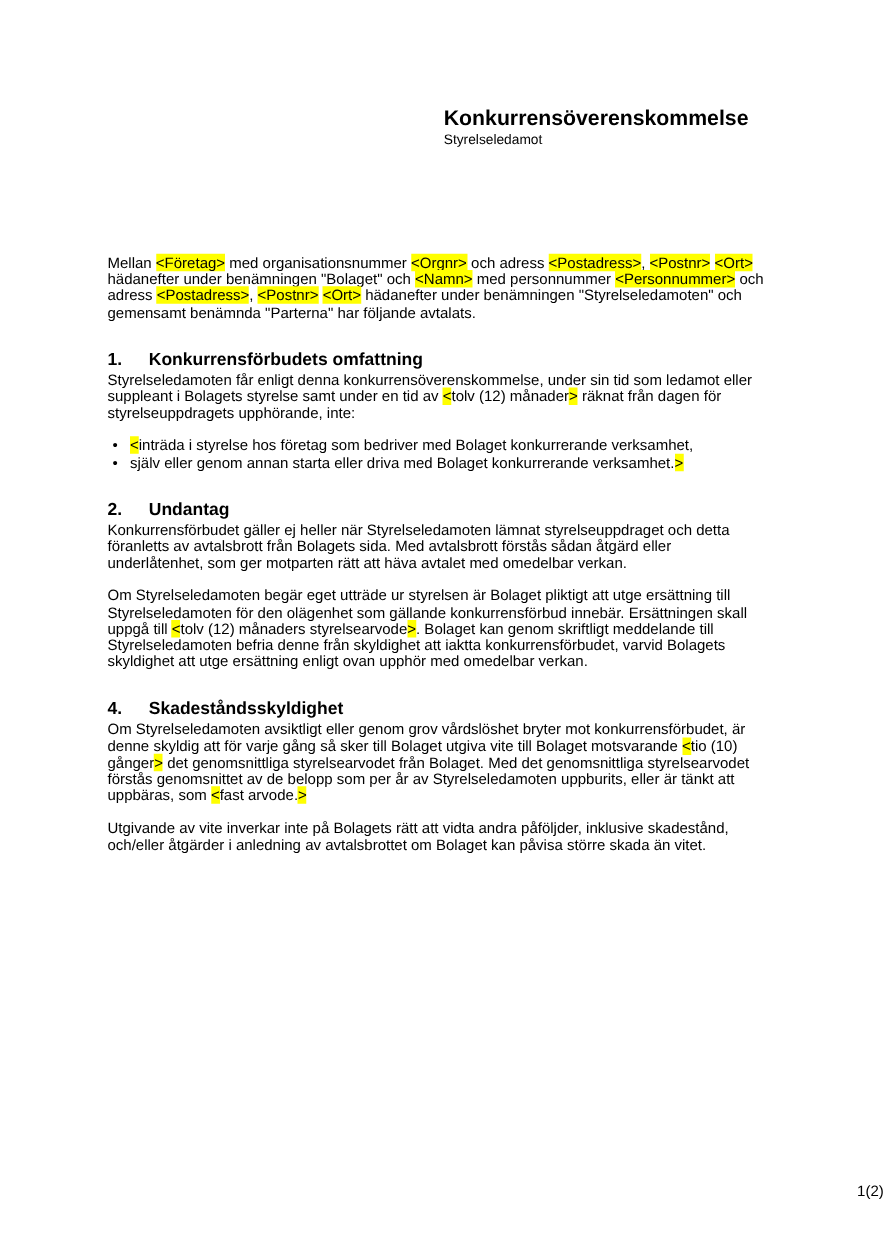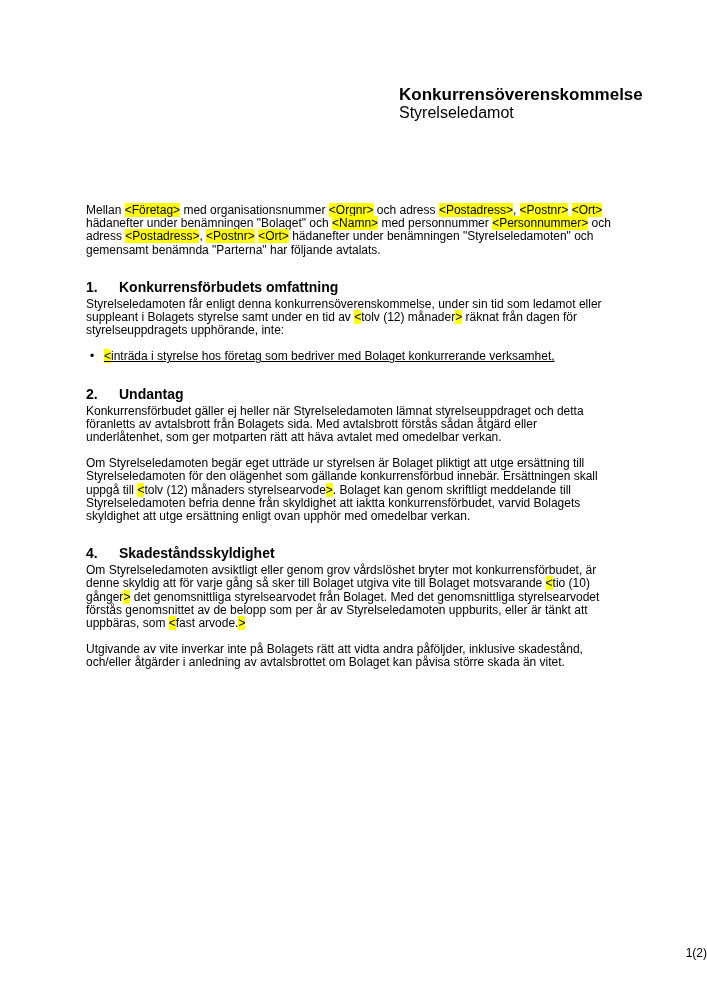--- a/index.html
+++ b/index.html
@@ -9,30 +9,29 @@
     background: #ffffff;
     position: relative;
     font-family: "Liberation Sans", sans-serif;
     color: #000000;
     overflow: hidden;
   }
   .doc-header {
     position: absolute;
     left: 355px;
     top: 84px;
-    margin-left: 44px;
   }
   .doc-title {
     font-size: 17px;
     font-weight: bold;
     line-height: 21px;
     white-space: nowrap;
   }
   .doc-subtitle {
-    font-size: 16px;
+    font-size: 11px;
     line-height: 15px;
   }
   .doc-content {
     position: absolute;
     left: 86px;
     top: 204px;
     width: 540px;
     font-size: 12px;
     line-height: 13.2px;
   }
@@ -46,21 +45,20 @@
     margin: 22px 0 2px 0;
   }
   .sec-num {
     display: inline-block;
     width: 33px;
   }
   ul.bullet-list {
     list-style: none;
     margin: 0 0 13px 0;
     padding: 0;
-    text-decoration: underline;
   }
   ul.bullet-list li {
     position: relative;
     padding-left: 18px;
   }
   ul.bullet-list li::before {
     content: "\2022";
     position: absolute;
     left: 4px;
     top: 0;
@@ -85,20 +83,21 @@
   <div class="doc-title">Konkurrensöverenskommelse</div>
   <div class="doc-subtitle">Styrelseledamot</div>
 </div>
 
 <div class="doc-content">
     <p>Mellan <span class="hl">&lt;Företag&gt;</span> med organisationsnummer <span class="hl">&lt;Orgnr&gt;</span> och adress <span class="hl">&lt;Postadress&gt;</span>, <span class="hl">&lt;Postnr&gt;</span> <span class="hl">&lt;Ort&gt;</span> hädanefter under benämningen "Bolaget" och <span class="hl">&lt;Namn&gt;</span> med personnummer <span class="hl">&lt;Personnummer&gt;</span> och adress <span class="hl">&lt;Postadress&gt;</span>, <span class="hl">&lt;Postnr&gt;</span> <span class="hl">&lt;Ort&gt;</span> hädanefter under benämningen "Styrelseledamoten" och gemensamt benämnda "Parterna" har följande avtalats.</p>
     <h2 class="section-heading"><span class="sec-num">1.</span><span>Konkurrensförbudets omfattning</span></h2>
     <p>Styrelseledamoten får enligt denna konkurrensöverenskommelse, under sin tid som ledamot eller suppleant i Bolagets styrelse samt under en tid av <span class="hl">&lt;</span>tolv (12) månader<span class="hl">&gt;</span> räknat från dagen för styrelseuppdragets upphörande, inte:</p>
     <ul class="bullet-list">
       <li><span class="hl">&lt;</span>inträda i styrelse hos företag som bedriver med Bolaget konkurrerande verksamhet,</li>
+      <li>själv eller genom annan starta eller driva med Bolaget konkurrerande verksamhet.<span class="hl">&gt;</span></li>
     </ul>
     <h2 class="section-heading"><span class="sec-num">2.</span><span>Undantag</span></h2>
     <p>Konkurrensförbudet gäller ej heller när Styrelseledamoten lämnat styrelseuppdraget och detta föranletts av avtalsbrott från Bolagets sida. Med avtalsbrott förstås sådan åtgärd eller underlåtenhet, som ger motparten rätt att häva avtalet med omedelbar verkan.</p>
     <p>Om Styrelseledamoten begär eget utträde ur styrelsen är Bolaget pliktigt att utge ersättning till Styrelseledamoten för den olägenhet som gällande konkurrensförbud innebär. Ersättningen skall uppgå till <span class="hl">&lt;</span>tolv (12) månaders styrelsearvode<span class="hl">&gt;</span>. Bolaget kan genom skriftligt meddelande till Styrelseledamoten befria denne från skyldighet att iaktta konkurrensförbudet, varvid Bolagets skyldighet att utge ersättning enligt ovan upphör med omedelbar verkan.</p>
     <h2 class="section-heading"><span class="sec-num">4.</span><span>Skadeståndsskyldighet</span></h2>
     <p>Om Styrelseledamoten avsiktligt eller genom grov vårdslöshet bryter mot konkurrensförbudet, är denne skyldig att för varje gång så sker till Bolaget utgiva vite till Bolaget motsvarande <span class="hl">&lt;</span>tio (10) gånger<span class="hl">&gt;</span> det genomsnittliga styrelsearvodet från Bolaget. Med det genomsnittliga styrelsearvodet förstås genomsnittet av de belopp som per år av Styrelseledamoten uppburits, eller är tänkt att uppbäras, som <span class="hl">&lt;</span>fast arvode.<span class="hl">&gt;</span></p>
     <p>Utgivande av vite inverkar inte på Bolagets rätt att vidta andra påföljder, inklusive skadestånd, och/eller åtgärder i anledning av avtalsbrottet om Bolaget kan påvisa större skada än vitet.</p>
   </div>
 
 <div class="doc-footer">1(2)</div>

